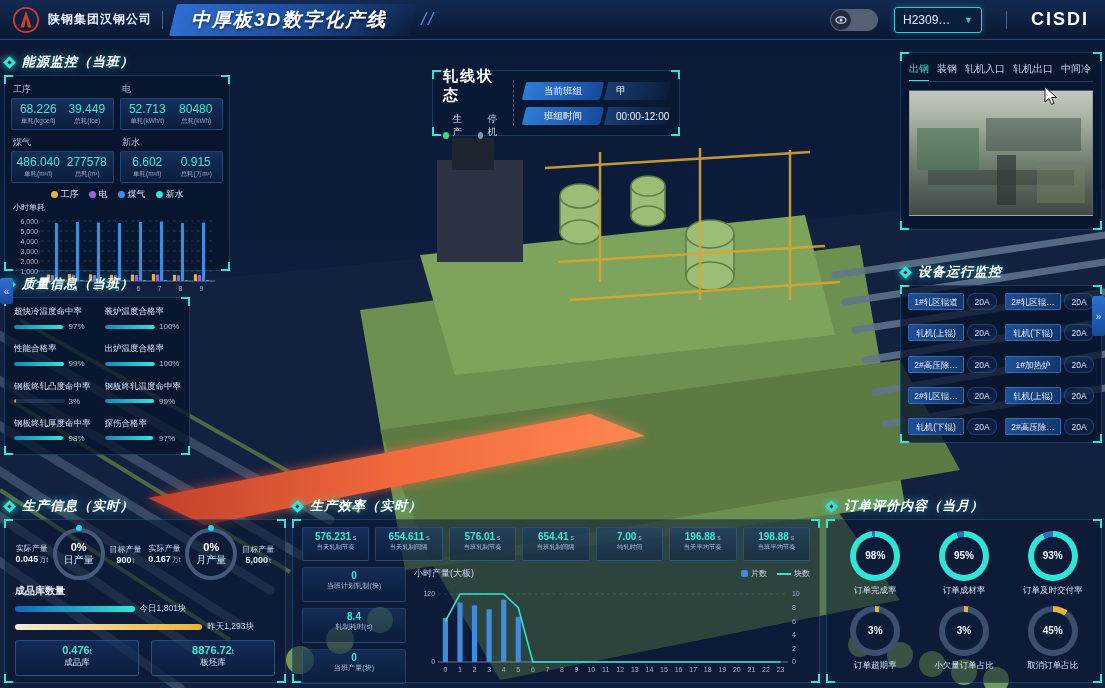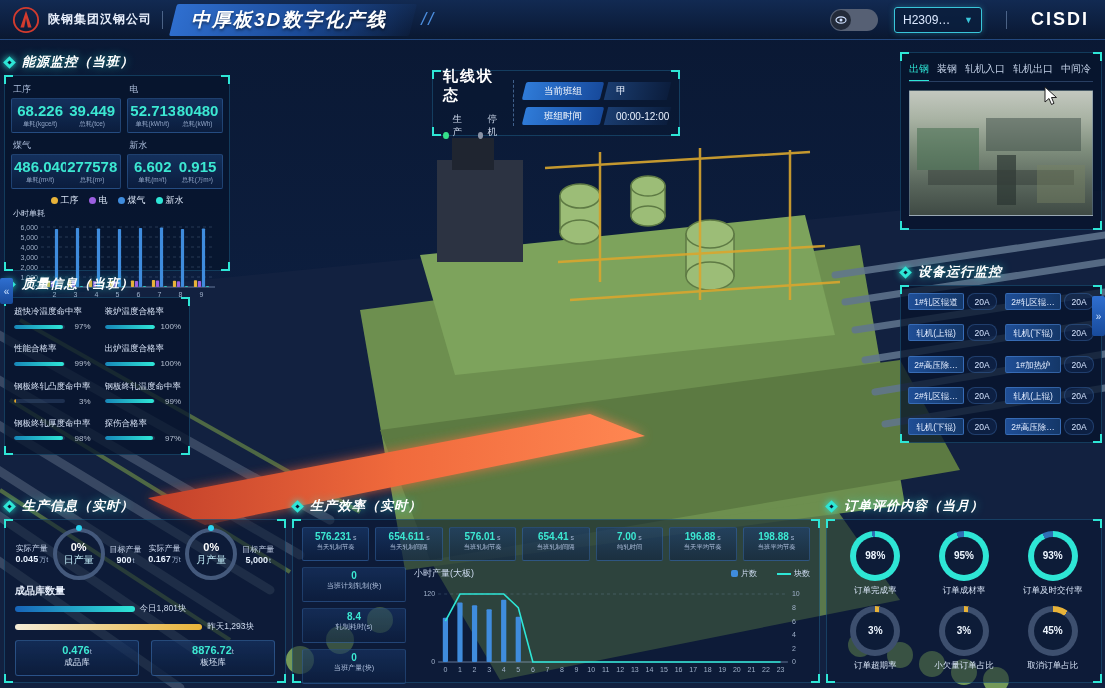--- a/index.html
+++ b/index.html
@@ -49,37 +49,37 @@
   .corner.br{bottom:-1px;right:-1px;border-bottom-width:2px;border-right-width:2px}
 
   
   #energy{left:4px;top:52px;width:226px}
   #energy .box{padding:6px 6px 2px;height:196px}
   .egrid{display:grid;grid-template-columns:1fr 1fr;gap:5px 6px}
   .egroup .nm{color:#aebfdc;font-size:9px;margin:1px 0 2px 2px}
   .ebox{display:flex;background:linear-gradient(180deg,rgba(30,70,130,.55),rgba(14,34,70,.65));
     border:1px solid rgba(70,130,200,.35);border-radius:2px;padding:3px 2px}
   .ebox .cell{flex:1;text-align:center;overflow:hidden}
-  .ebox .v{color:#3ce8d2;font-size:15px;font-weight:bold;white-space:nowrap}
+  .ebox .v{color:#3ce8d2;font-size:12px;font-weight:normal;white-space:nowrap}
   .ebox .l{color:#8fa3c4;font-size:7px;white-space:nowrap;transform:scale(.92)}
   .elegend{display:flex;justify-content:center;gap:10px;margin:5px 0 1px}
   .elegend .li{display:flex;align-items:center;gap:3px;color:#dbe6f7;font-size:9px}
   .elegend .dot{width:7px;height:7px;border-radius:50%}
   .eylab{color:#cfdcf2;font-size:8px;margin:1px 0 0 2px}
 
   
   #quality{left:4px;top:274px;width:186px}
   #quality .box{padding:8px 9px;height:158px}
   .qgrid{display:grid;grid-template-columns:1fr 1fr;gap:9px 14px;height:100%}
   .qitem .ql{color:#d7e2f5;font-size:8.5px;white-space:nowrap;overflow:hidden;margin-bottom:4px}
   .qbarw{display:flex;align-items:center;gap:4px}
   .qtrack{flex:1;height:4px;background:rgba(120,160,220,.18);border-radius:2px;overflow:hidden}
   .qfill{height:100%;border-radius:2px;background:linear-gradient(90deg,#1787b8,#2ee6d6)}
   .qfill.yellow{background:linear-gradient(90deg,#b97f17,#e8b339)}
-  .qpct{color:rgba(230,240,255,.75);font-size:8px;width:22px;text-align:right}
+  .qpct{color:rgba(230,240,255,.75);font-size:8px;width:22px;}
 
   
   #linestatus{left:432px;top:70px;width:248px}
   #linestatus .box{display:flex;align-items:center;padding:9px 10px;height:66px}
   .ls-left{width:96px}
   .ls-title{color:#fff;font-size:15px;font-weight:bold;letter-spacing:2px;margin-bottom:8px}
   .ls-leg{display:flex;gap:10px}
   .ls-leg .li{display:flex;align-items:flex-end;gap:4px;font-size:9.5px;color:#cdd8ea}
   .ls-leg .dot{width:7px;height:7px;border-radius:50%}
   .ls-div{width:0;border-left:1px dashed rgba(120,170,230,.5);align-self:stretch;margin:0 10px}
@@ -158,21 +158,21 @@
   .effcard .l{color:#aebfdc;font-size:7px;white-space:nowrap;transform:scale(.9)}
   .effbody{display:flex;gap:8px}
   .effside{width:104px;display:flex;flex-direction:column;gap:6px}
   .sstat{flex:1;background:linear-gradient(180deg,rgba(28,64,120,.45),rgba(13,32,66,.5));
     border:1px solid rgba(70,130,200,.3);border-radius:2px;text-align:center;padding-top:2px}
   .sstat .v{color:#3ce8d2;font-size:10px;font-weight:bold}
   .sstat .l{color:#aebfdc;font-size:7.5px;white-space:nowrap;transform:scale(.95)}
   .effchart{flex:1;min-width:0;position:relative}
   .effchart .head{display:flex;justify-content:space-between;align-items:center}
   .effchart .ct{color:#cfdcf2;font-size:9px}
-  .cleg{display:flex;gap:20px;align-items:flex-end}
+  .cleg{display:flex;gap:10px;align-items:flex-end}
   .cleg .li{display:flex;align-items:center;gap:3px;color:#cfdcf2;font-size:8px}
   .cleg .sq{width:7px;height:7px;border-radius:2px;background:#3f8cdd}
   .cleg .ln{width:14px;height:2px;background:#2ee6d6}
 
   
   #orders{left:826px;top:496px;width:276px}
   #orders .box{padding:8px 6px;display:grid;grid-template-columns:1fr 1fr 1fr;grid-template-rows:1fr 1fr;gap:4px}
   .oring{display:flex;flex-direction:column;align-items:center;justify-content:center;gap:4px}
   .ring{position:relative;width:50px;height:50px;border-radius:50%}
   .ring::before{content:"";position:absolute;inset:6px;border-radius:50%;background:#0d1c38}

